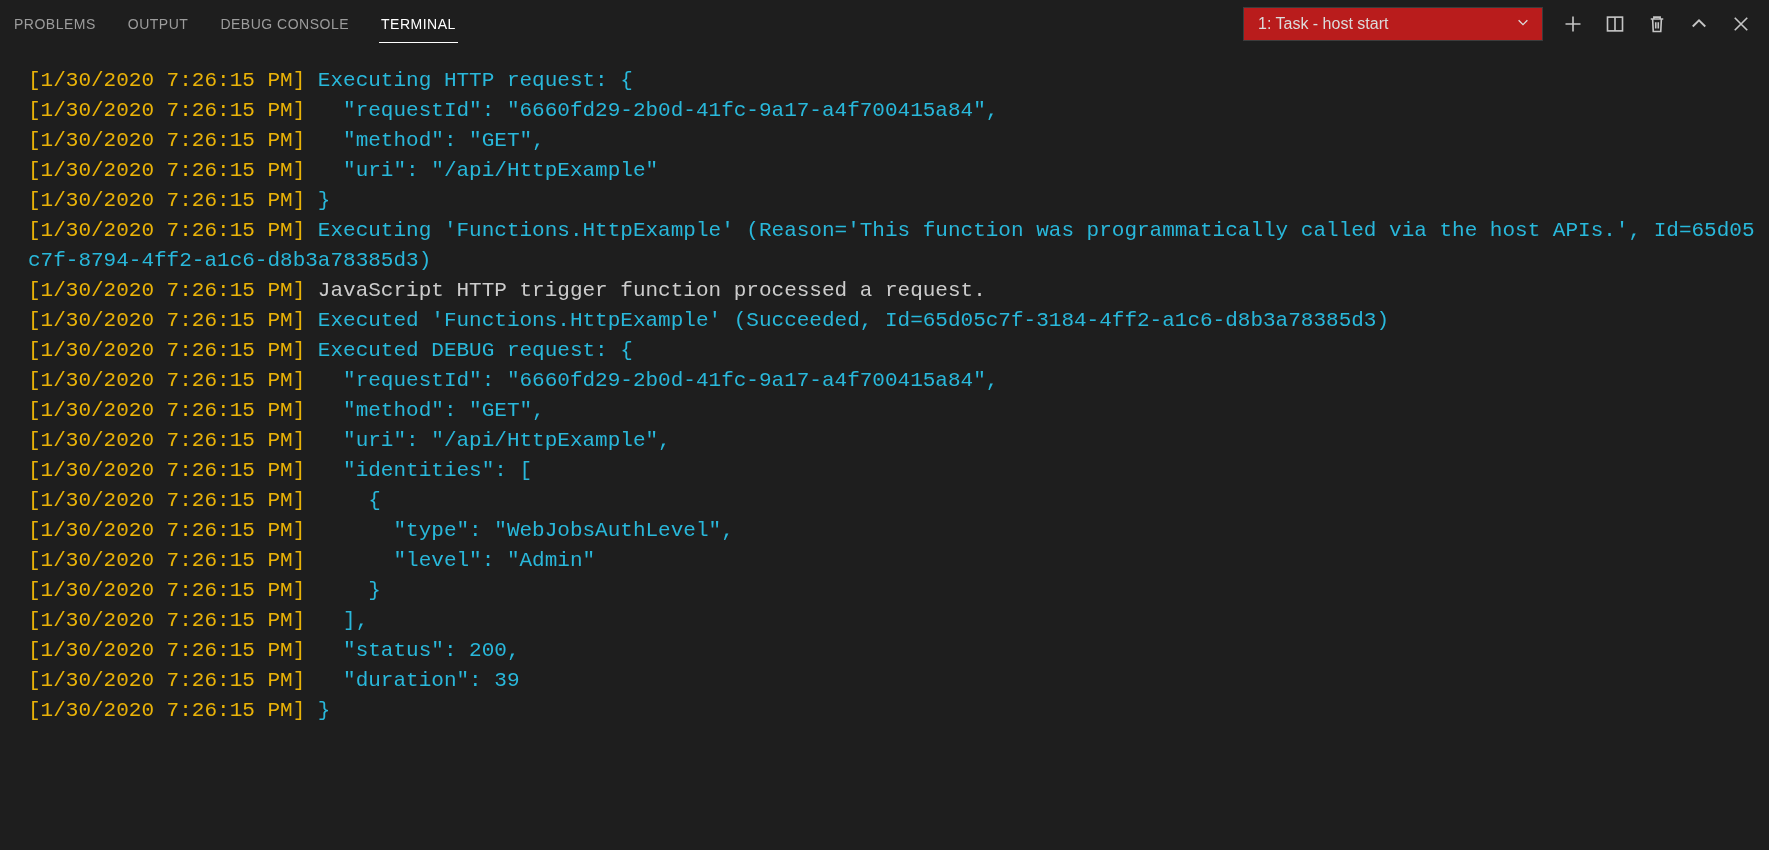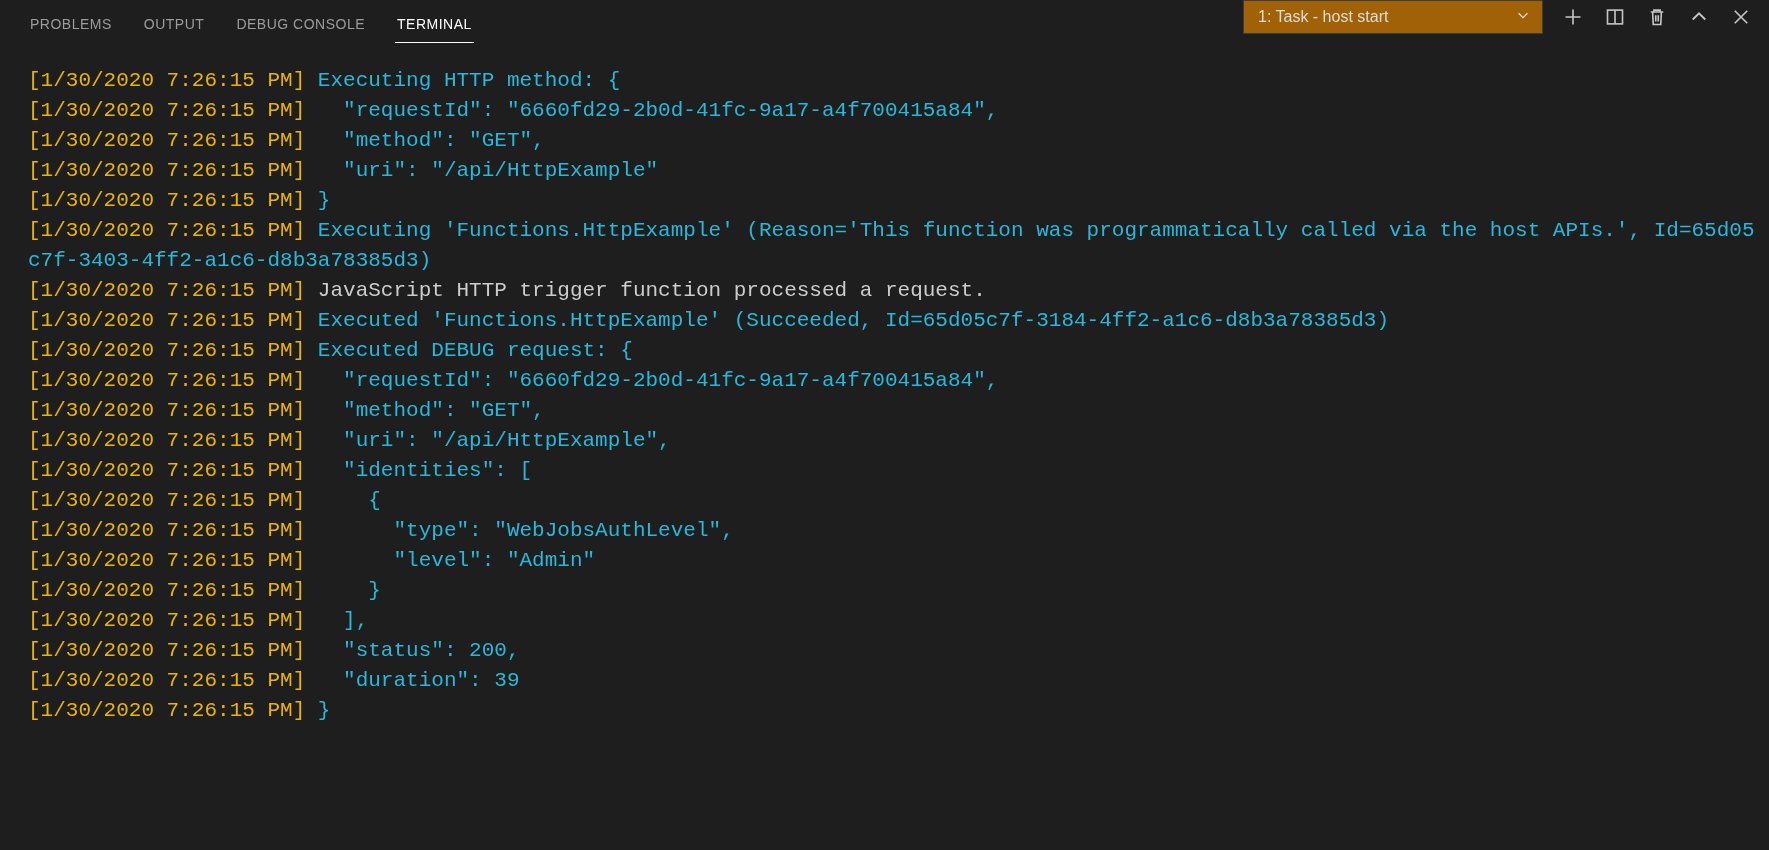--- a/index.html
+++ b/index.html
@@ -9,23 +9,23 @@
     background: #1e1e1e;
     color: #cccccc;
     font-family: "Segoe UI", "Helvetica Neue", Arial, sans-serif;
     font-size: 15px;
     width: 1769px;
     height: 850px;
     overflow: hidden;
   }
   .panel-header {
     display: flex;
-    align-items: flex-start;
+    align-items: center;
     height: 48px;
-    padding: 0 16px 0 28px;
+    padding: 0 16px 0 12px;
     border-bottom: 1px solid transparent;
   }
   .tabs {
     display: flex;
     gap: 28px;
     align-items: center;
     height: 100%;
   }
   .tab {
     font-size: 14px;
@@ -40,21 +40,21 @@
     border-bottom: 1.5px solid #ffffff;
     padding-bottom: 9.5px;
   }
   .header-right {
     margin-left: auto;
     display: flex;
     align-items: center;
     gap: 18px;
   }
   .terminal-select {
-    background: #a16207;
+    background: #b91c1c;
     border: 1px solid #3c3c3c;
     color: #dcdcdc;
     font-size: 16px;
     padding: 6px 40px 6px 14px;
     height: 34px;
     min-width: 300px;
     position: relative;
     display: flex;
     align-items: center;
     cursor: pointer;
@@ -129,26 +129,26 @@
         </svg>
     </div>
     <div class="icon-btn" title="Close Panel">
       <svg width="20" height="20" viewBox="0 0 16 16" fill="none" stroke="currentColor" stroke-width="1.3">
           <path d="M3 3 L13 13 M13 3 L3 13"></path>
         </svg>
     </div>
   </div>
 </div>
 
-<div class="terminal-body" id="terminal-body"><span class="ts">[1/30/2020 7:26:15 PM]</span> <span class="info">Executing HTTP method: {</span>
+<div class="terminal-body" id="terminal-body"><span class="ts">[1/30/2020 7:26:15 PM]</span> <span class="info">Executing HTTP request: {</span>
 <span class="ts">[1/30/2020 7:26:15 PM]</span> <span class="info">  "requestId": "6660fd29-2b0d-41fc-9a17-a4f700415a84",</span>
 <span class="ts">[1/30/2020 7:26:15 PM]</span> <span class="info">  "method": "GET",</span>
 <span class="ts">[1/30/2020 7:26:15 PM]</span> <span class="info">  "uri": "/api/HttpExample"</span>
 <span class="ts">[1/30/2020 7:26:15 PM]</span> <span class="info">}</span>
-<span class="ts">[1/30/2020 7:26:15 PM]</span> <span class="info">Executing 'Functions.HttpExample' (Reason='This function was programmatically called via the host APIs.', Id=65d05c7f-3403-4ff2-a1c6-d8b3a78385d3)</span>
+<span class="ts">[1/30/2020 7:26:15 PM]</span> <span class="info">Executing 'Functions.HttpExample' (Reason='This function was programmatically called via the host APIs.', Id=65d05c7f-8794-4ff2-a1c6-d8b3a78385d3)</span>
 <span class="ts">[1/30/2020 7:26:15 PM]</span> JavaScript HTTP trigger function processed a request.
 <span class="ts">[1/30/2020 7:26:15 PM]</span> <span class="info">Executed 'Functions.HttpExample' (Succeeded, Id=65d05c7f-3184-4ff2-a1c6-d8b3a78385d3)</span>
 <span class="ts">[1/30/2020 7:26:15 PM]</span> <span class="info">Executed DEBUG request: {</span>
 <span class="ts">[1/30/2020 7:26:15 PM]</span> <span class="info">  "requestId": "6660fd29-2b0d-41fc-9a17-a4f700415a84",</span>
 <span class="ts">[1/30/2020 7:26:15 PM]</span> <span class="info">  "method": "GET",</span>
 <span class="ts">[1/30/2020 7:26:15 PM]</span> <span class="info">  "uri": "/api/HttpExample",</span>
 <span class="ts">[1/30/2020 7:26:15 PM]</span> <span class="info">  "identities": [</span>
 <span class="ts">[1/30/2020 7:26:15 PM]</span> <span class="info">    {</span>
 <span class="ts">[1/30/2020 7:26:15 PM]</span> <span class="info">      "type": "WebJobsAuthLevel",</span>
 <span class="ts">[1/30/2020 7:26:15 PM]</span> <span class="info">      "level": "Admin"</span>

